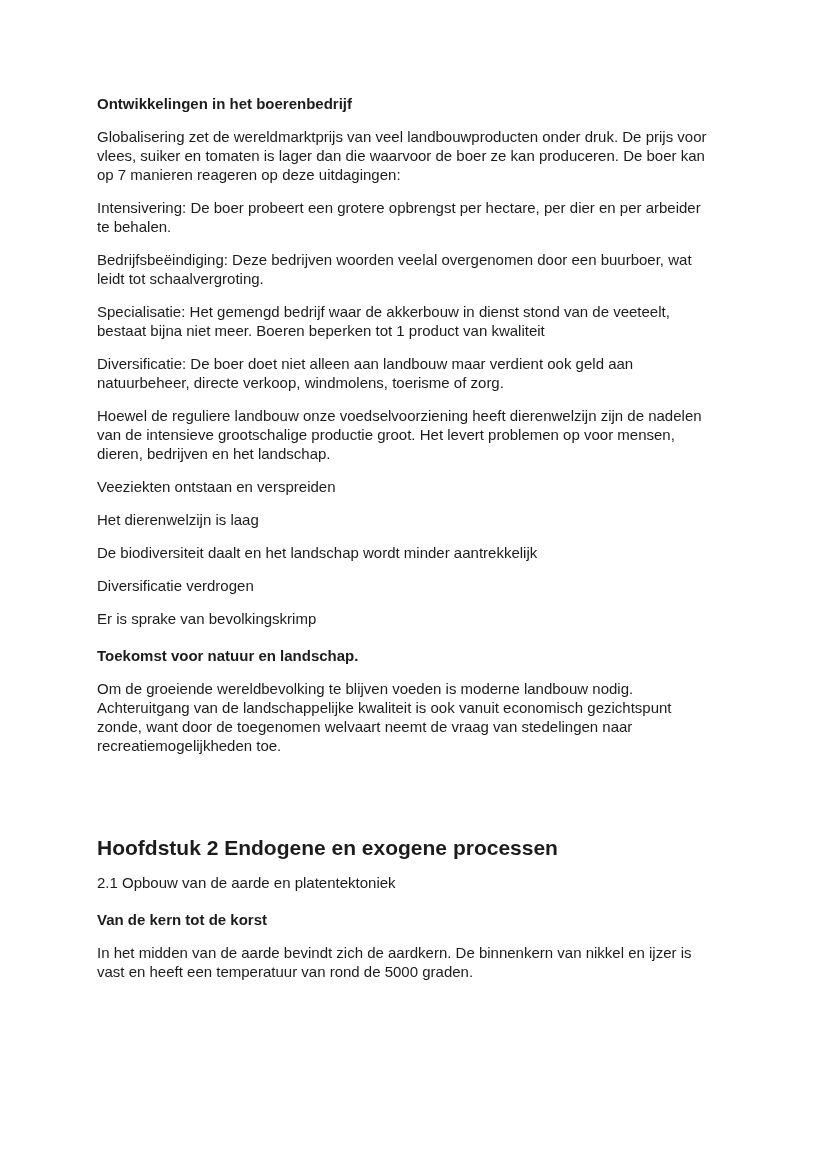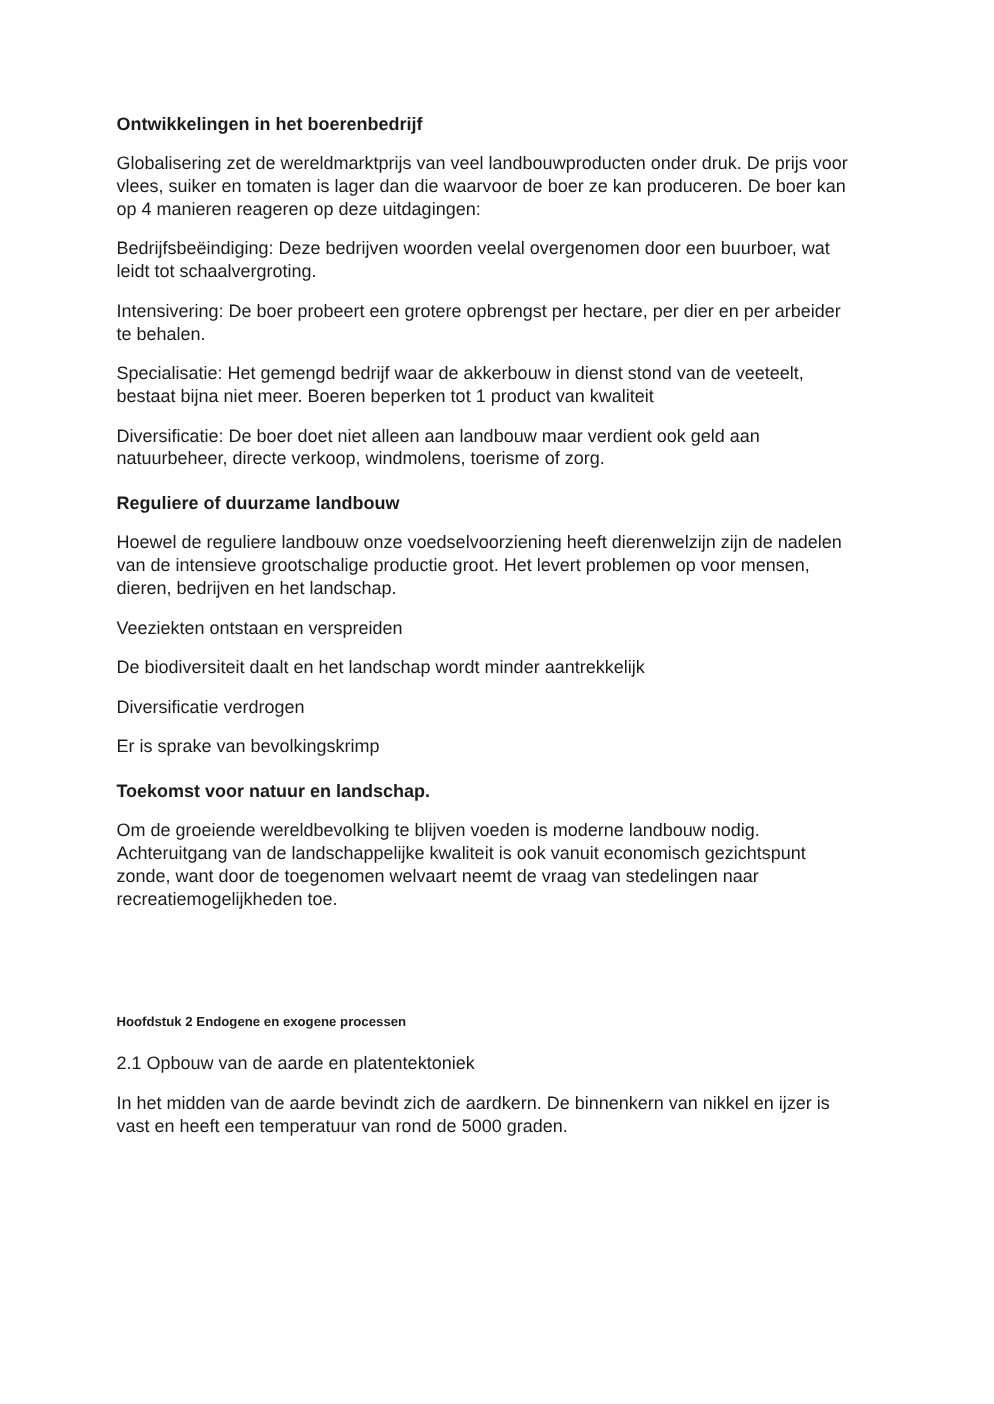--- a/index.html
+++ b/index.html
@@ -28,56 +28,57 @@
     line-height: 19px;
     font-weight: normal;
     white-space: pre-line;
   }
   .doc h3 {
     font-weight: bold;
     margin-top: 18px;
   }
   .doc h2 {
     font-weight: bold;
-    font-size: 11px;
+    font-size: 21px;
     line-height: 22px;
     margin-top: 82px;
   }
   .doc > :first-child {
     margin-top: 0;
   }
 </style>
 </head>
 <body>
 
 <div class="page">
   <div class="doc">
     <h3>Ontwikkelingen in het boerenbedrijf</h3>
     <p>Globalisering zet de wereldmarktprijs van veel landbouwproducten onder druk. De prijs voor
 vlees, suiker en tomaten is lager dan die waarvoor de boer ze kan produceren. De boer kan
-op 4 manieren reageren op deze uitdagingen:</p>
+op 7 manieren reageren op deze uitdagingen:</p>
+    <p>Intensivering: De boer probeert een grotere opbrengst per hectare, per dier en per arbeider
+te behalen.</p>
     <p>Bedrijfsbeëindiging: Deze bedrijven woorden veelal overgenomen door een buurboer, wat
 leidt tot schaalvergroting.</p>
-    <p>Intensivering: De boer probeert een grotere opbrengst per hectare, per dier en per arbeider
-te behalen.</p>
     <p>Specialisatie: Het gemengd bedrijf waar de akkerbouw in dienst stond van de veeteelt,
 bestaat bijna niet meer. Boeren beperken tot 1 product van kwaliteit</p>
     <p>Diversificatie: De boer doet niet alleen aan landbouw maar verdient ook geld aan
 natuurbeheer, directe verkoop, windmolens, toerisme of zorg.</p>
-    <h3>Reguliere of duurzame landbouw</h3>
     <p>Hoewel de reguliere landbouw onze voedselvoorziening heeft dierenwelzijn zijn de nadelen
 van de intensieve grootschalige productie groot. Het levert problemen op voor mensen,
 dieren, bedrijven en het landschap.</p>
     <p>Veeziekten ontstaan en verspreiden</p>
+    <p>Het dierenwelzijn is laag</p>
     <p>De biodiversiteit daalt en het landschap wordt minder aantrekkelijk</p>
     <p>Diversificatie verdrogen</p>
     <p>Er is sprake van bevolkingskrimp</p>
     <h3>Toekomst voor natuur en landschap.</h3>
     <p>Om de groeiende wereldbevolking te blijven voeden is moderne landbouw nodig.
 Achteruitgang van de landschappelijke kwaliteit is ook vanuit economisch gezichtspunt
 zonde, want door de toegenomen welvaart neemt de vraag van stedelingen naar
 recreatiemogelijkheden toe.</p>
     <h2>Hoofdstuk 2 Endogene en exogene processen</h2>
     <p>2.1 Opbouw van de aarde en platentektoniek</p>
+    <h3>Van de kern tot de korst</h3>
     <p>In het midden van de aarde bevindt zich de aardkern. De binnenkern van nikkel en ijzer is
 vast en heeft een temperatuur van rond de 5000 graden.</p>
   </div>
 </div>
 
 </body></html>

